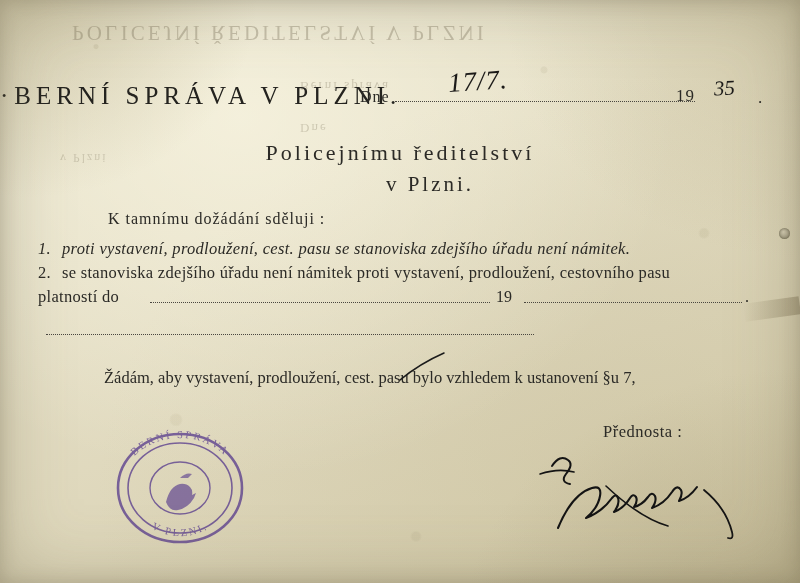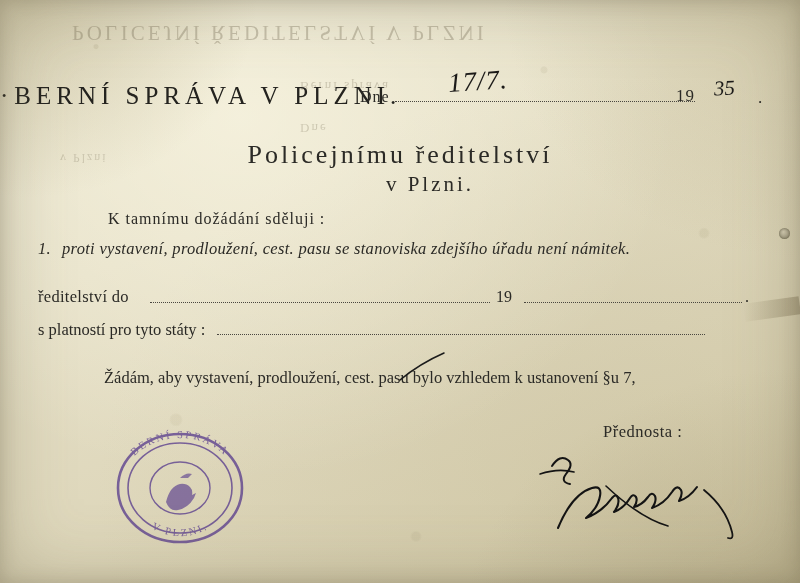--- a/index.html
+++ b/index.html
@@ -155,21 +155,21 @@
     position: absolute;
     top: 88px; left: 758px;
     font-size: 17px;
   }
 
   .addressee {
     position: absolute;
     top: 140px;
     left: 0; right: 0;
     text-align: center;
-    font-size: 26px;
+    font-size: 22px;
     letter-spacing: 3px;
   }
   .addressee2 {
     position: absolute;
     top: 172px;
     left: 0; right: 0;
     text-align: center;
     font-size: 21px;
     letter-spacing: 3px;
     padding-left: 60px;
@@ -349,28 +349,30 @@
   <div class="dot-after-year">.</div>
 
   <div class="addressee">Policejnímu ředitelství</div>
   <div class="addressee2">v Plzni.</div>
 
   <div class="para-intro">K tamnímu dožádání sděluji :</div>
 
   <div class="item" id="item1">
     <span class="num">1.</span><span>proti vystavení, prodloužení, cest. pasu se stanoviska zdejšího úřadu není námitek.</span>
   </div>
-  <div class="item" id="item2b">ředitelství do</div>
+  <div class="item" id="item2">
+    <span class="num">2.</span><span>se stanoviska zdejšího úřadu není námitek proti vystavení, prodloužení, cestovního pasu</span>
+  </div>
+  <div class="item" id="item2b">platností do</div>
   <div class="splat-line"></div>
   <div class="nineteen">19</div>
   <div class="splat-line2"></div>
   <div class="dot-end">.</div>
 
   <div class="states-row">
-    <span>s platností pro tyto státy :</span>
     <span class="states-line"></span>
   </div>
 
   <div class="req1">Žádám, aby vystavení, prodloužení, cest. pasu bylo vzhledem k ustanovení §u 7,</div>
 
   <svg class="strike" viewBox="0 0 48 30">
     <path d="M2 28 C 14 18, 30 8, 46 1" stroke="#1b1b1b" stroke-width="1.6" fill="none" stroke-linecap="round"></path>
   </svg>
 
   <div class="prednosta">Přednosta :</div>

